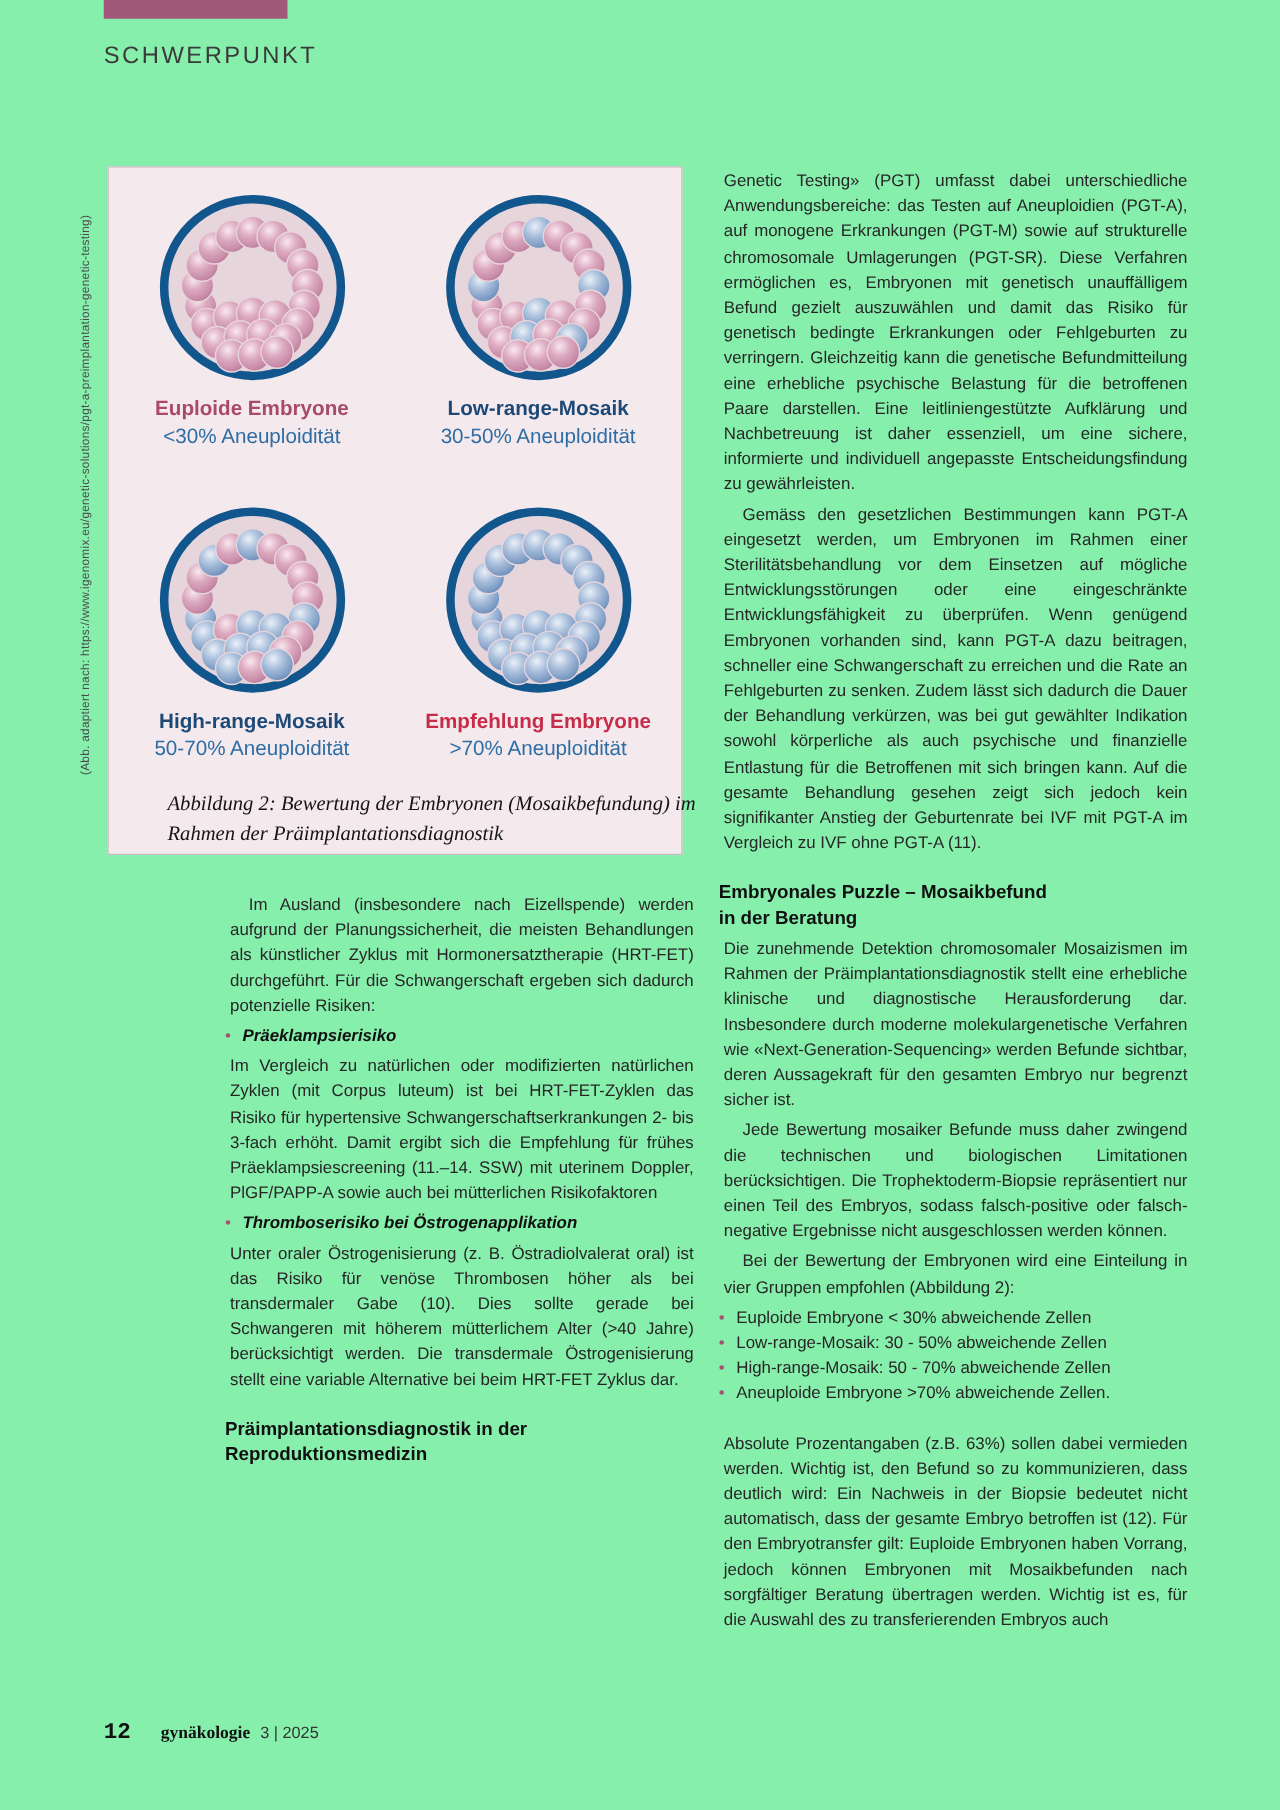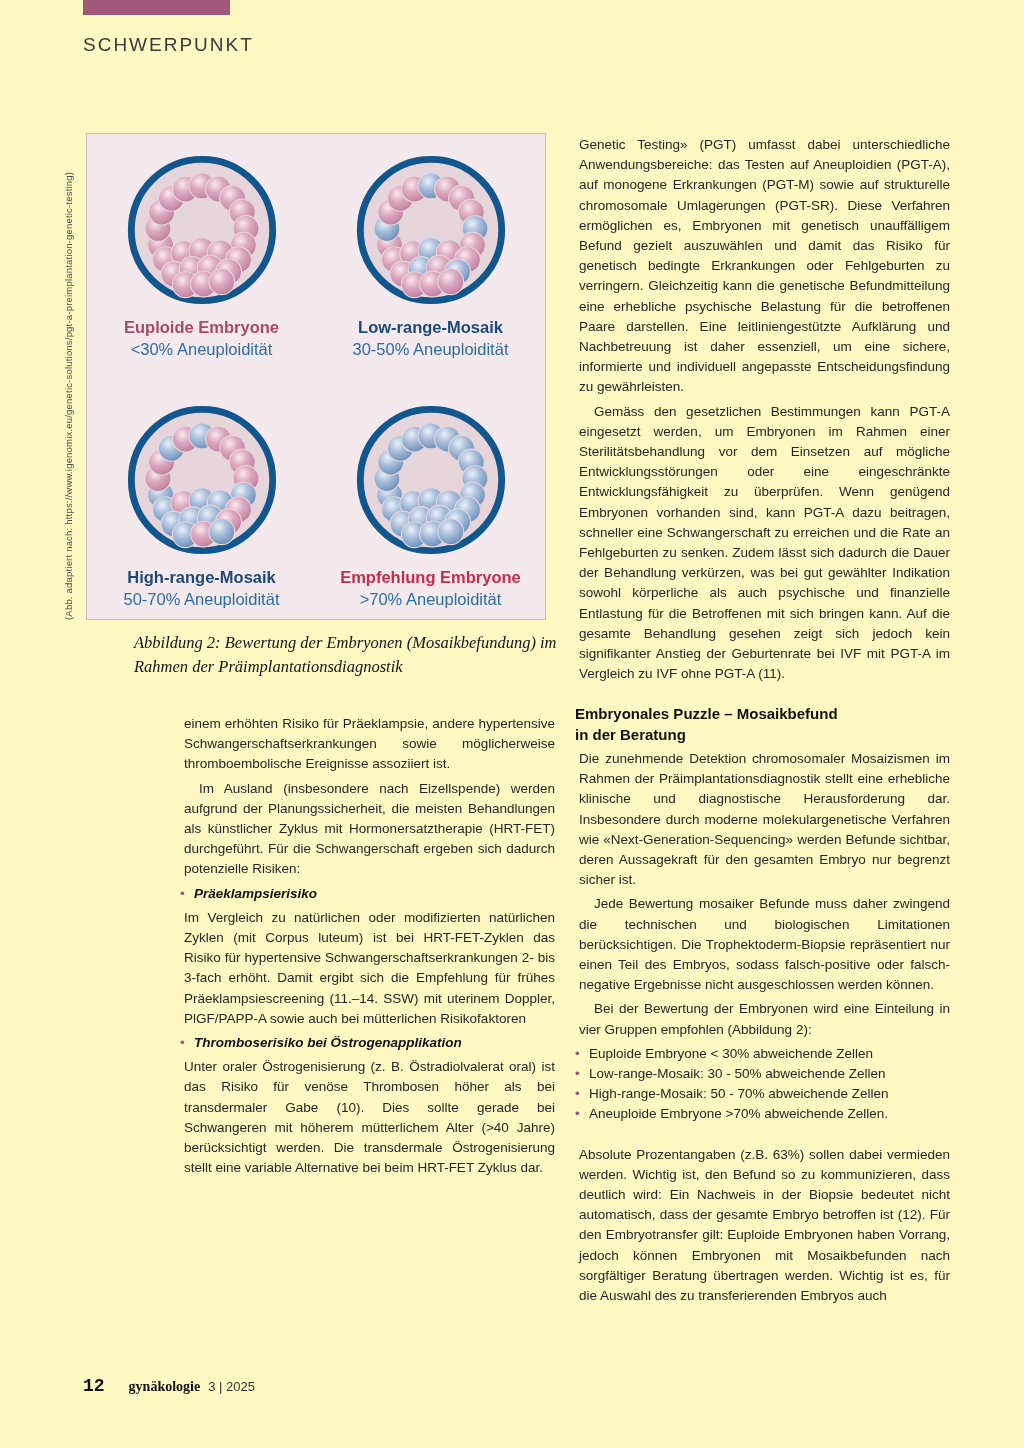--- a/index.html
+++ b/index.html
@@ -1,32 +1,32 @@
 <!DOCTYPE html>
 <html lang="de"><head>
 <meta charset="utf-8">
 <style>
   html,body{margin:0;padding:0;background:#e8e8e8;}
   .page{
     position:relative;
     width:1024px;height:1448px;
-    background:#fef9c3;
+    background:#86efac;
     font-family:"Liberation Sans",sans-serif;
     color:#262626;
     overflow:hidden;
     margin:0 auto;
   }
   .accent-bar{position:absolute;left:83px;top:0;width:147px;height:15px;}
   .kicker{
     position:absolute;left:83px;top:34px;
     font-size:19px;letter-spacing:2px;color:#3a3a3a;font-weight:normal;
   }
   
   .figure-box{
-    position:absolute;left:86px;top:133px;width:460px;height:487px;
+    position:absolute;left:86px;top:133px;width:460px;height:551px;
     background:#f4e9ed;border:1px solid #c9bcc1;box-sizing:border-box;
   }
   .fig-grid{
     display:grid;grid-template-columns:1fr 1fr;grid-template-rows:250px auto;
     padding-top:20px;
   }
   .quad{display:flex;flex-direction:column;align-items:center;}
   .embryo-svg{width:152px;height:152px;display:block;}
   .embryo-title{margin-top:11px;font-size:16.5px;font-weight:bold;line-height:21px;text-align:center;}
   .embryo-sub{font-size:16.5px;line-height:22px;text-align:center;}
@@ -260,32 +260,33 @@
         <div class="embryo-title" style="color: rgb(199, 44, 72);">Empfehlung Embryone</div>
         <div class="embryo-sub" style="color: rgb(46, 109, 164);">&gt;70% Aneuploidität</div>
       </div>
 
     </div>
   </div>
 
   <div class="figure-caption">Abbildung 2: Bewertung der Embryonen (Mosaikbefundung) im Rahmen der Präimplantationsdiagnostik</div>
 
   <div class="col col-left">
-      <p>einem erhöhten Risiko für Präeklampsie, andere hypertensive Schwangerschaftserkrankungen sowie möglicherweise thromboembolische Ereignisse assoziiert ist.</p>
       <p class="indent">Im Ausland (insbesondere nach Eizellspende) werden aufgrund der Planungssicherheit, die meisten Behandlungen als künstlicher Zyklus mit Hormonersatztherapie (HRT-FET) durchgeführt. Für die Schwangerschaft ergeben sich dadurch potenzielle Risiken:</p>
       <div class="bullet-row">
         <span class="bullet-dot">•</span>
         <span class="bullet-text emph">Präeklampsierisiko</span>
       </div>
       <p>Im Vergleich zu natürlichen oder modifizierten natürlichen Zyklen (mit Corpus luteum) ist bei HRT-FET-Zyklen das Risiko für hypertensive Schwangerschaftserkrankungen 2- bis 3-fach erhöht. Damit ergibt sich die Empfehlung für frühes Präeklampsiescreening (11.–14. SSW) mit uterinem Doppler, PlGF/PAPP-A sowie auch bei mütterlichen Risikofaktoren</p>
       <div class="bullet-row">
         <span class="bullet-dot">•</span>
         <span class="bullet-text emph">Thromboserisiko bei Östrogenapplikation</span>
       </div>
       <p>Unter oraler Östrogenisierung (z. B. Östradiolvalerat oral) ist das Risiko für venöse Thrombosen höher als bei transdermaler Gabe (10). Dies sollte gerade bei Schwangeren mit höherem mütterlichem Alter (&gt;40 Jahre) berücksichtigt werden. Die transdermale Östrogenisierung stellt eine variable Alternative bei beim HRT-FET Zyklus dar.</p>
+      <h3 class="space-before">Präimplantationsdiagnostik in der
+Reproduktionsmedizin</h3>
     </div>
   <div class="col col-right">
       <p>Genetic Testing» (PGT) umfasst dabei unterschiedliche Anwendungsbereiche: das Testen auf Aneuploidien (PGT-A), auf monogene Erkrankungen (PGT-M) sowie auf strukturelle chromosomale Umlagerungen (PGT-SR). Diese Verfahren ermöglichen es, Embryonen mit genetisch unauffälligem Befund gezielt auszuwählen und damit das Risiko für genetisch bedingte Erkrankungen oder Fehlgeburten zu verringern. Gleichzeitig kann die genetische Befundmitteilung eine erhebliche psychische Belastung für die betroffenen Paare darstellen. Eine leitliniengestützte Aufklärung und Nachbetreuung ist daher essenziell, um eine sichere, informierte und individuell angepasste Entscheidungsfindung zu gewährleisten.</p>
       <p class="indent">Gemäss den gesetzlichen Bestimmungen kann PGT-A eingesetzt werden, um Embryonen im Rahmen einer Sterilitätsbehandlung vor dem Einsetzen auf mögliche Entwicklungsstörungen oder eine eingeschränkte Entwicklungsfähigkeit zu überprüfen. Wenn genügend Embryonen vorhanden sind, kann PGT-A dazu beitragen, schneller eine Schwangerschaft zu erreichen und die Rate an Fehlgeburten zu senken. Zudem lässt sich dadurch die Dauer der Behandlung verkürzen, was bei gut gewählter Indikation sowohl körperliche als auch psychische und finanzielle Entlastung für die Betroffenen mit sich bringen kann. Auf die gesamte Behandlung gesehen zeigt sich jedoch kein signifikanter Anstieg der Geburtenrate bei IVF mit PGT-A im Vergleich zu IVF ohne PGT-A (11).</p>
       <h3 class="space-before">Embryonales Puzzle – Mosaikbefund
 in der Beratung</h3>
       <p>Die zunehmende Detektion chromosomaler Mosaizismen im Rahmen der Präimplantationsdiagnostik stellt eine erhebliche klinische und diagnostische Herausforderung dar. Insbesondere durch moderne molekulargenetische Verfahren wie «Next-Generation-Sequencing» werden Befunde sichtbar, deren Aussagekraft für den gesamten Embryo nur begrenzt sicher ist.</p>
       <p class="indent">Jede Bewertung mosaiker Befunde muss daher zwingend die technischen und biologischen Limitationen berücksichtigen. Die Trophektoderm-Biopsie repräsentiert nur einen Teil des Embryos, sodass falsch-positive oder falsch-negative Ergebnisse nicht ausgeschlossen werden können.</p>
       <p class="indent">Bei der Bewertung der Embryonen wird eine Einteilung in vier Gruppen empfohlen (Abbildung 2):</p>
       <div class="bullet-row">

